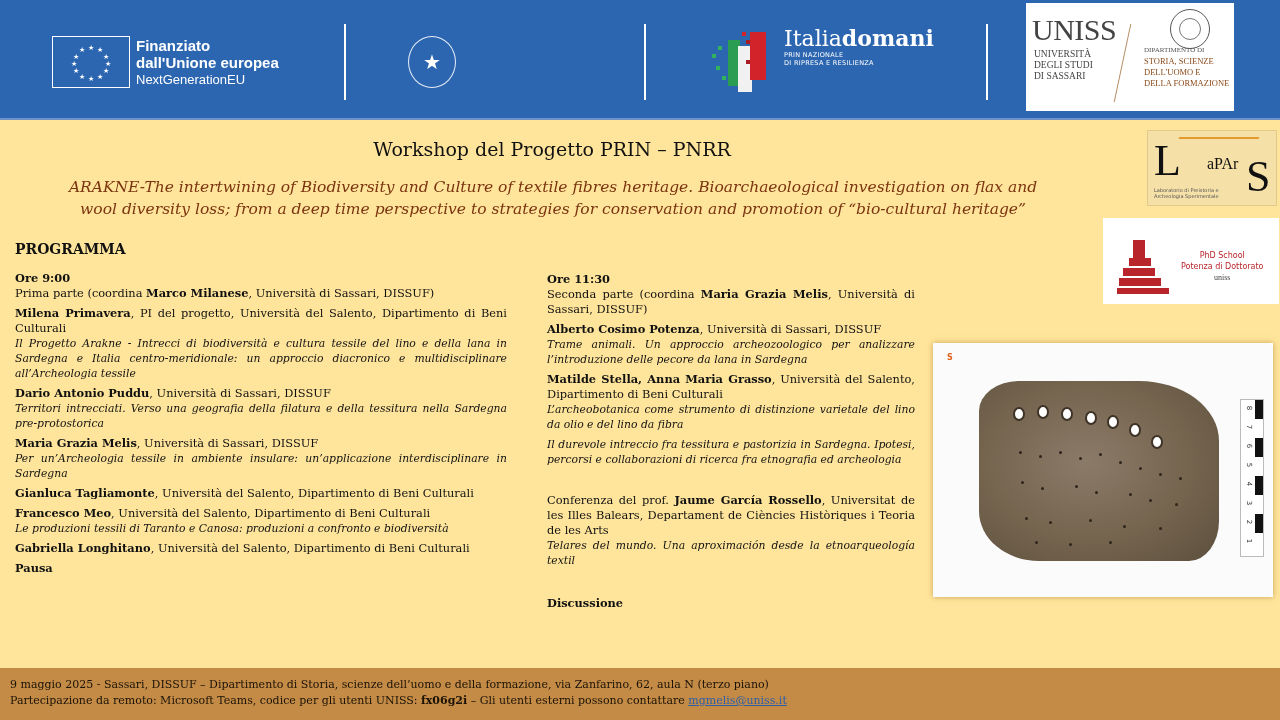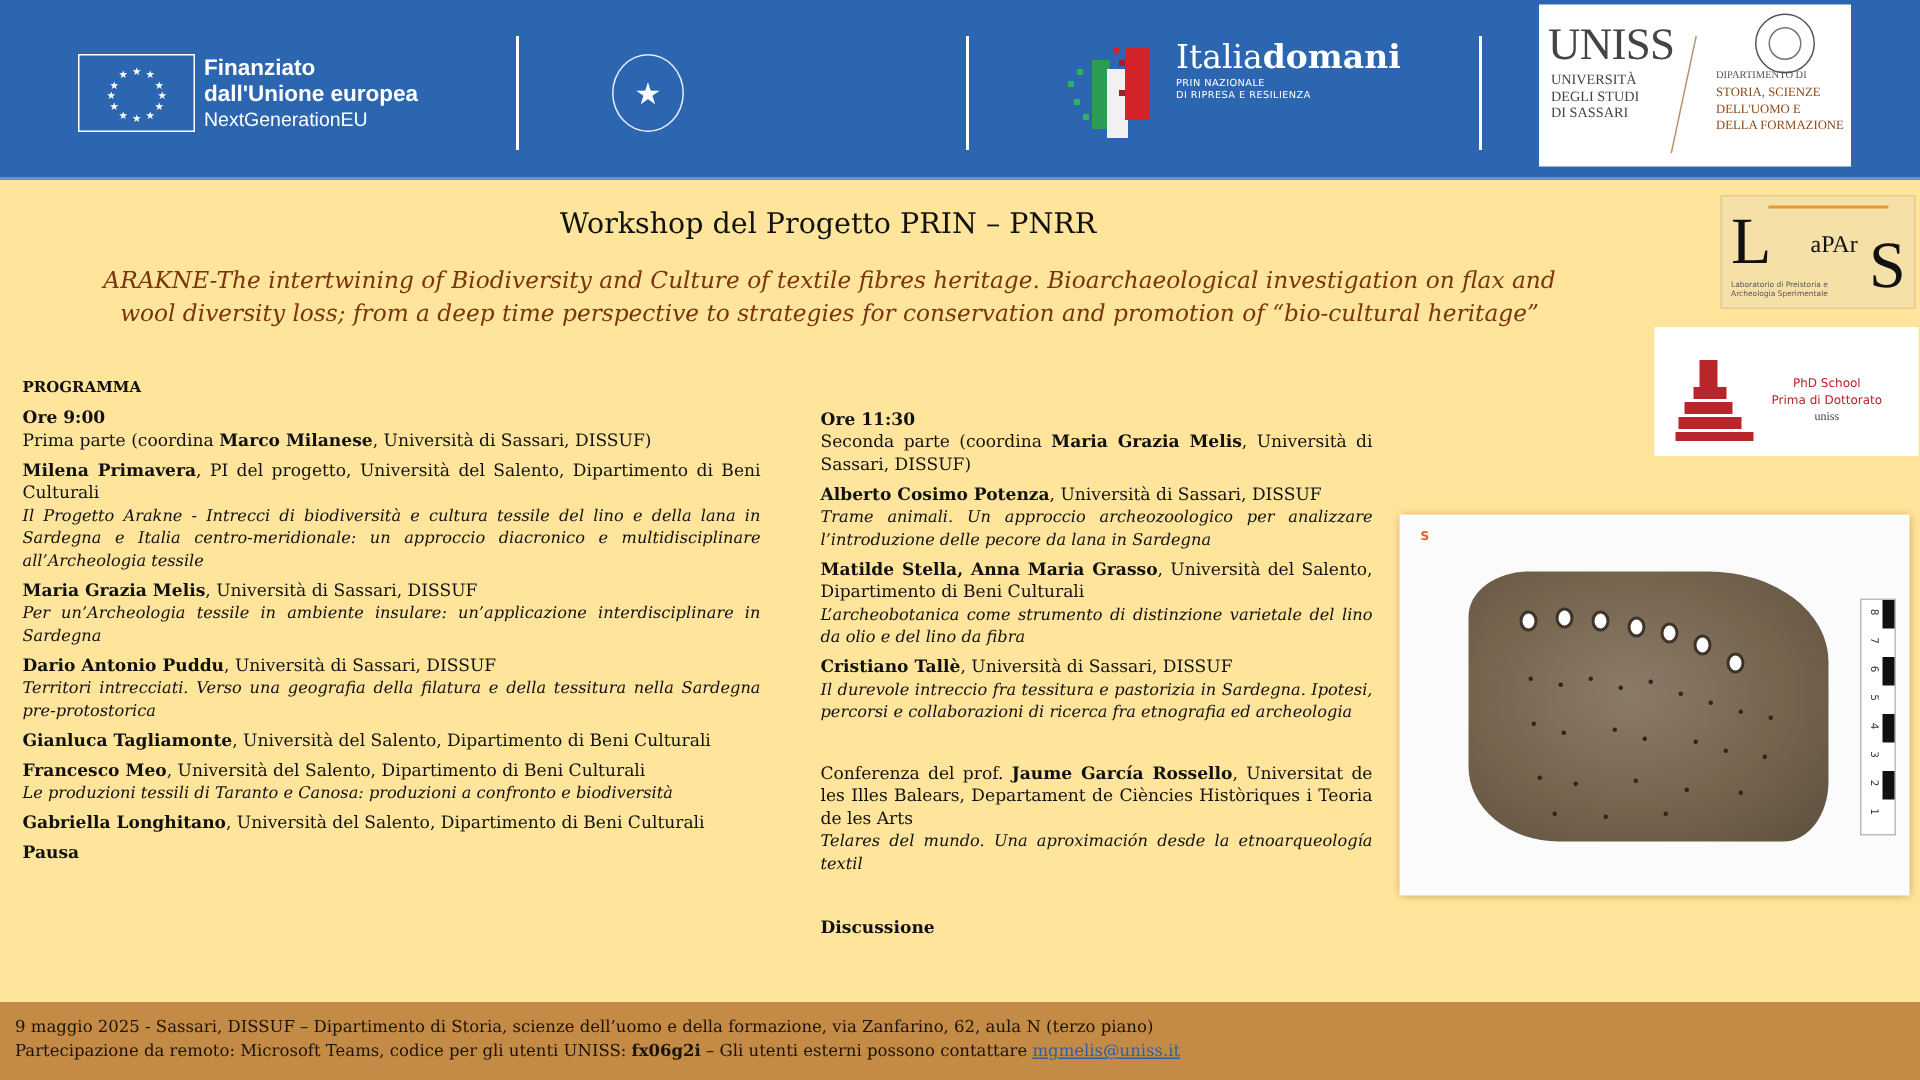--- a/index.html
+++ b/index.html
@@ -33,21 +33,21 @@
   .uniss .sm1 { position: absolute; left: 8px; top: 46px; font-family: "Liberation Serif", serif; font-size: 9.5px; line-height: 11px; color: #444; }
   .uniss .slash { position: absolute; left: 96px; top: 20px; width: 1px; height: 80px; background: #b8916a; transform: rotate(12deg); }
   .uniss .seal { position: absolute; left: 144px; top: 6px; width: 40px; height: 40px; border-radius: 50%; border: 1.5px solid #555; }
   .uniss .seal::after { content: ""; position: absolute; left: 8px; top: 8px; width: 20px; height: 20px; border-radius: 50%; border: 1px solid #777; }
   .uniss .dept { position: absolute; left: 118px; top: 42px; font-family: "Liberation Serif", serif; font-size: 8.5px; line-height: 11px; color: #8b4b1b; }
   .uniss .dept .d0 { color: #555; font-size: 7px; }
 
   
   .workshop { position: absolute; left: 0; width: 1104px; top: 138px; text-align: center; font-family: "DejaVu Serif", serif; font-size: 19px; color: #111; }
   .arakne { position: absolute; left: 8px; width: 1090px; top: 176px; text-align: center; font-family: "DejaVu Serif", serif; font-style: italic; font-size: 15.5px; line-height: 22px; color: #7b3410; }
-  .programma { position: absolute; left: 15px; top: 253px; font-weight: bold; font-size: 10px; font-family: "DejaVu Serif", serif; }
+  .programma { position: absolute; left: 15px; top: 241px; font-weight: bold; font-size: 14px; font-family: "DejaVu Serif", serif; }
 
   
   .lapars { position: absolute; left: 1147px; top: 130px; width: 130px; height: 76px; background: #f5e0a8; border: 1px solid #e4c98a; }
   .lapars .L { position: absolute; left: 6px; top: 8px; font-family: "Liberation Serif", serif; font-size: 44px; line-height: 44px; color: #111; }
   .lapars .aPAr { position: absolute; left: 34px; top: 24px; font-family: "Liberation Serif", serif; font-size: 16px; color: #111; margin-left: 25px; }
   .lapars .S { position: absolute; left: 98px; top: 24px; font-family: "Liberation Serif", serif; font-size: 44px; line-height: 44px; color: #111; }
   .lapars .roof { position: absolute; left: 28px; top: 6px; width: 80px; height: 18px; border-top: 2px solid #e39a2e; transform: skewX(-20deg); }
   .lapars .cap { position: absolute; left: 6px; top: 56px; font-family: "DejaVu Sans", sans-serif; font-size: 5px; line-height: 6px; color: #555; }
   .phd { position: absolute; left: 1103px; top: 218px; width: 176px; height: 86px; background: #fff; }
   .phd .tower { position: absolute; left: 14px; top: 22px; width: 52px; height: 54px; }
@@ -172,43 +172,43 @@
 <div class="phd">
   <div class="tower">
     <div style="left:16px;top:0;width:12px;height:18px"></div>
     <div style="left:12px;top:18px;width:22px"></div>
     <div style="left:6px;top:28px;width:32px"></div>
     <div style="left:2px;top:38px;width:42px"></div>
     <div style="left:0;top:48px;width:52px;height:6px"></div>
   </div>
   <div class="txt">
     <div>PhD School</div>
-    <div>Prima di Dottorato</div>
+    <div>Potenza di Dottorato</div>
     <div class="u">uniss</div>
   </div>
 </div>
 
 <div class="col col-left">
   <div class="blk">
     <div class="time">Ore 9:00</div>
     <div><span>Prima parte (coordina </span><b>Marco Milanese</b><span>, Università di Sassari, DISSUF)</span></div>
   </div>
   <div class="blk">
     <div class="speaker"><b>Milena Primavera</b><span>, PI del progetto, Università del Salento, Dipartimento di Beni Culturali</span></div>
     <div class="talk">Il Progetto Arakne - Intrecci di biodiversità e cultura tessile del lino e della lana in Sardegna e Italia centro-meridionale: un approccio diacronico e multidisciplinare all’Archeologia tessile</div>
   </div>
   <div class="blk">
+    <div class="speaker"><b>Dario Antonio Puddu</b><span>, Università di Sassari, DISSUF</span></div>
+    <div class="talk">Territori intrecciati. Verso una geografia della filatura e della tessitura nella Sardegna pre-protostorica</div>
+  </div>
+  <div class="blk">
     <div class="speaker"><b>Maria Grazia Melis</b><span>, Università di Sassari, DISSUF</span></div>
     <div class="talk">Per un’Archeologia tessile in ambiente insulare: un’applicazione interdisciplinare in Sardegna</div>
   </div>
   <div class="blk">
-    <div class="speaker"><b>Dario Antonio Puddu</b><span>, Università di Sassari, DISSUF</span></div>
-    <div class="talk">Territori intrecciati. Verso una geografia della filatura e della tessitura nella Sardegna pre-protostorica</div>
-  </div>
-  <div class="blk">
     <div class="speaker"><b>Gianluca Tagliamonte</b><span>, Università del Salento, Dipartimento di Beni Culturali</span></div>
   </div>
   <div class="blk">
     <div class="speaker"><b>Francesco Meo</b><span>, Università del Salento, Dipartimento di Beni Culturali</span></div>
     <div class="talk">Le produzioni tessili di Taranto e Canosa: produzioni a confronto e biodiversità</div>
   </div>
   <div class="blk">
     <div class="speaker"><b>Gabriella Longhitano</b><span>, Università del Salento, Dipartimento di Beni Culturali</span></div>
   </div>
   <div class="pause">Pausa</div>
@@ -221,21 +221,20 @@
   </div>
   <div class="blk">
     <div class="speaker"><b>Alberto Cosimo Potenza</b><span>, Università di Sassari, DISSUF</span></div>
     <div class="talk">Trame animali. Un approccio archeozoologico per analizzare l’introduzione delle pecore da lana in Sardegna</div>
   </div>
   <div class="blk">
     <div class="speaker"><b>Matilde Stella, Anna Maria Grasso</b><span>, Università del Salento, Dipartimento di Beni Culturali</span></div>
     <div class="talk">L’archeobotanica come strumento di distinzione varietale del lino da olio e del lino da fibra</div>
   </div>
   <div class="blk">
-    <div class="speaker"><b>Cristiano Tallè</b><span>, Università di Sassari, DISSUF</span></div>
     <div class="talk">Il durevole intreccio fra tessitura e pastorizia in Sardegna. Ipotesi, percorsi e collaborazioni di ricerca fra etnografia ed archeologia</div>
   </div>
   <div class="blk" style="margin-top:26px">
     <div class="speaker"><span>Conferenza del prof. </span><b>Jaume García Rossello</b><span>, Universitat de les Illes Balears, Departament de Ciències Històriques i Teoria de les Arts</span></div>
     <div class="talk">Telares del mundo. Una aproximación desde la etnoarqueología textil</div>
   </div>
   <div class="disc" style="margin-top:28px">Discussione</div>
 </div>
 
 <div class="photo">

